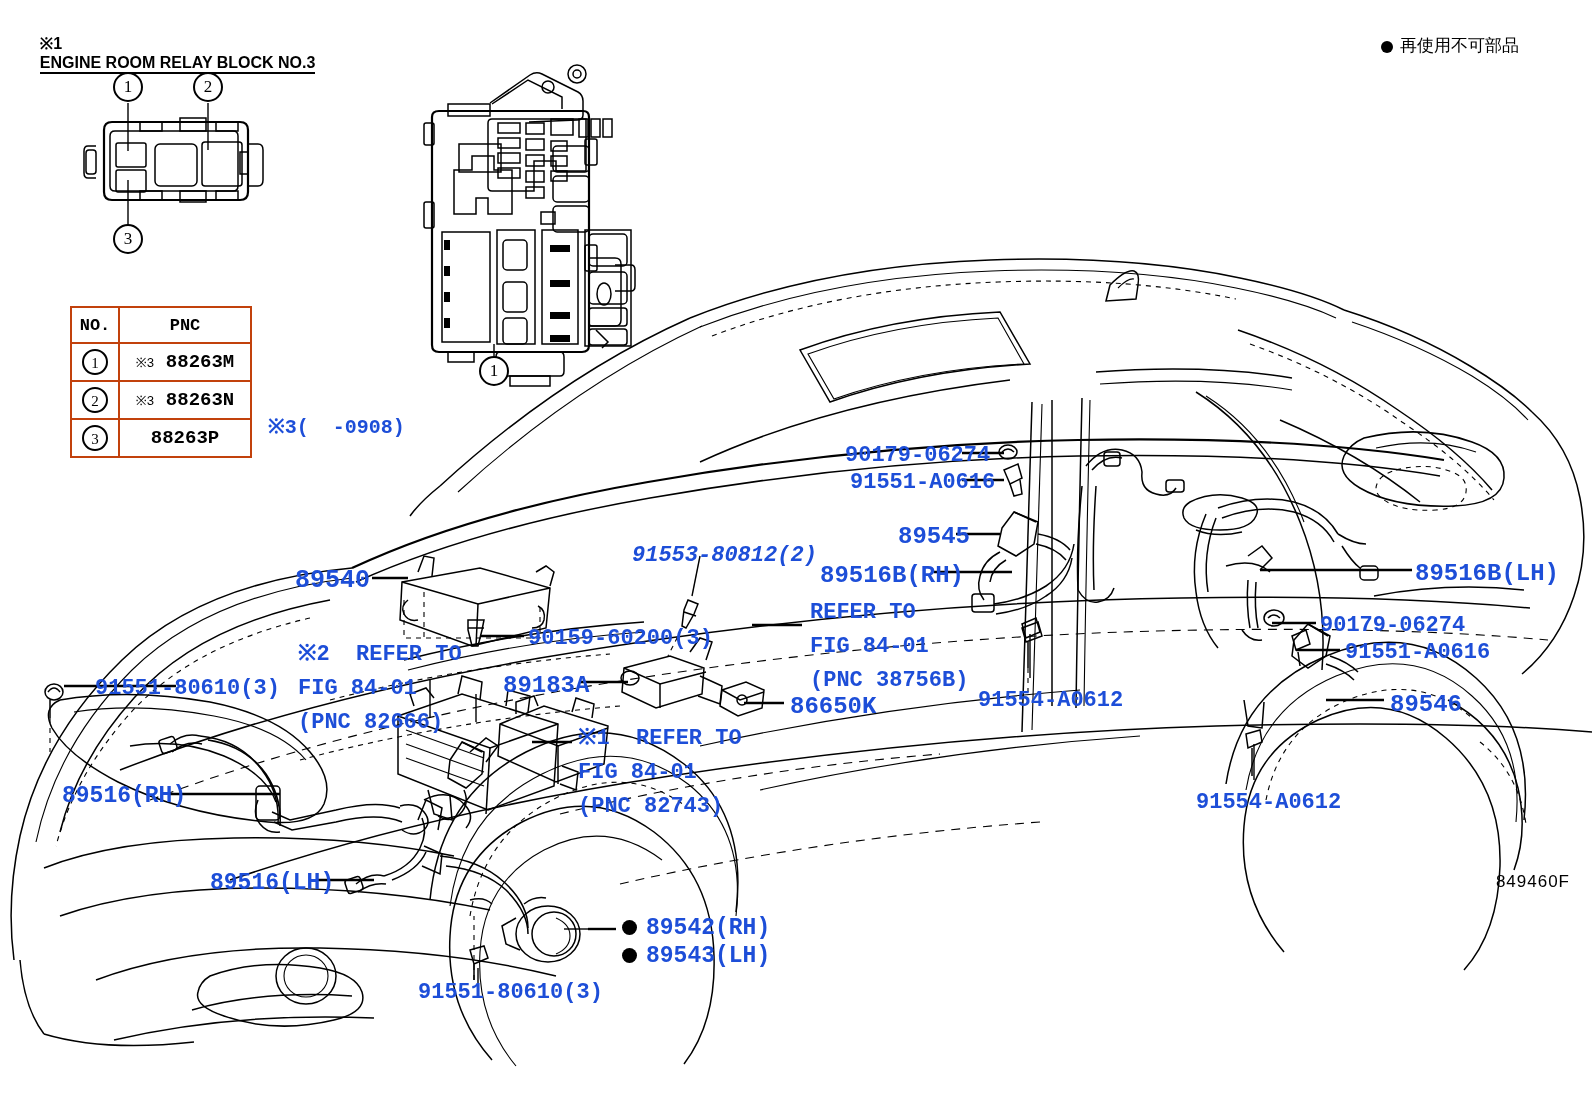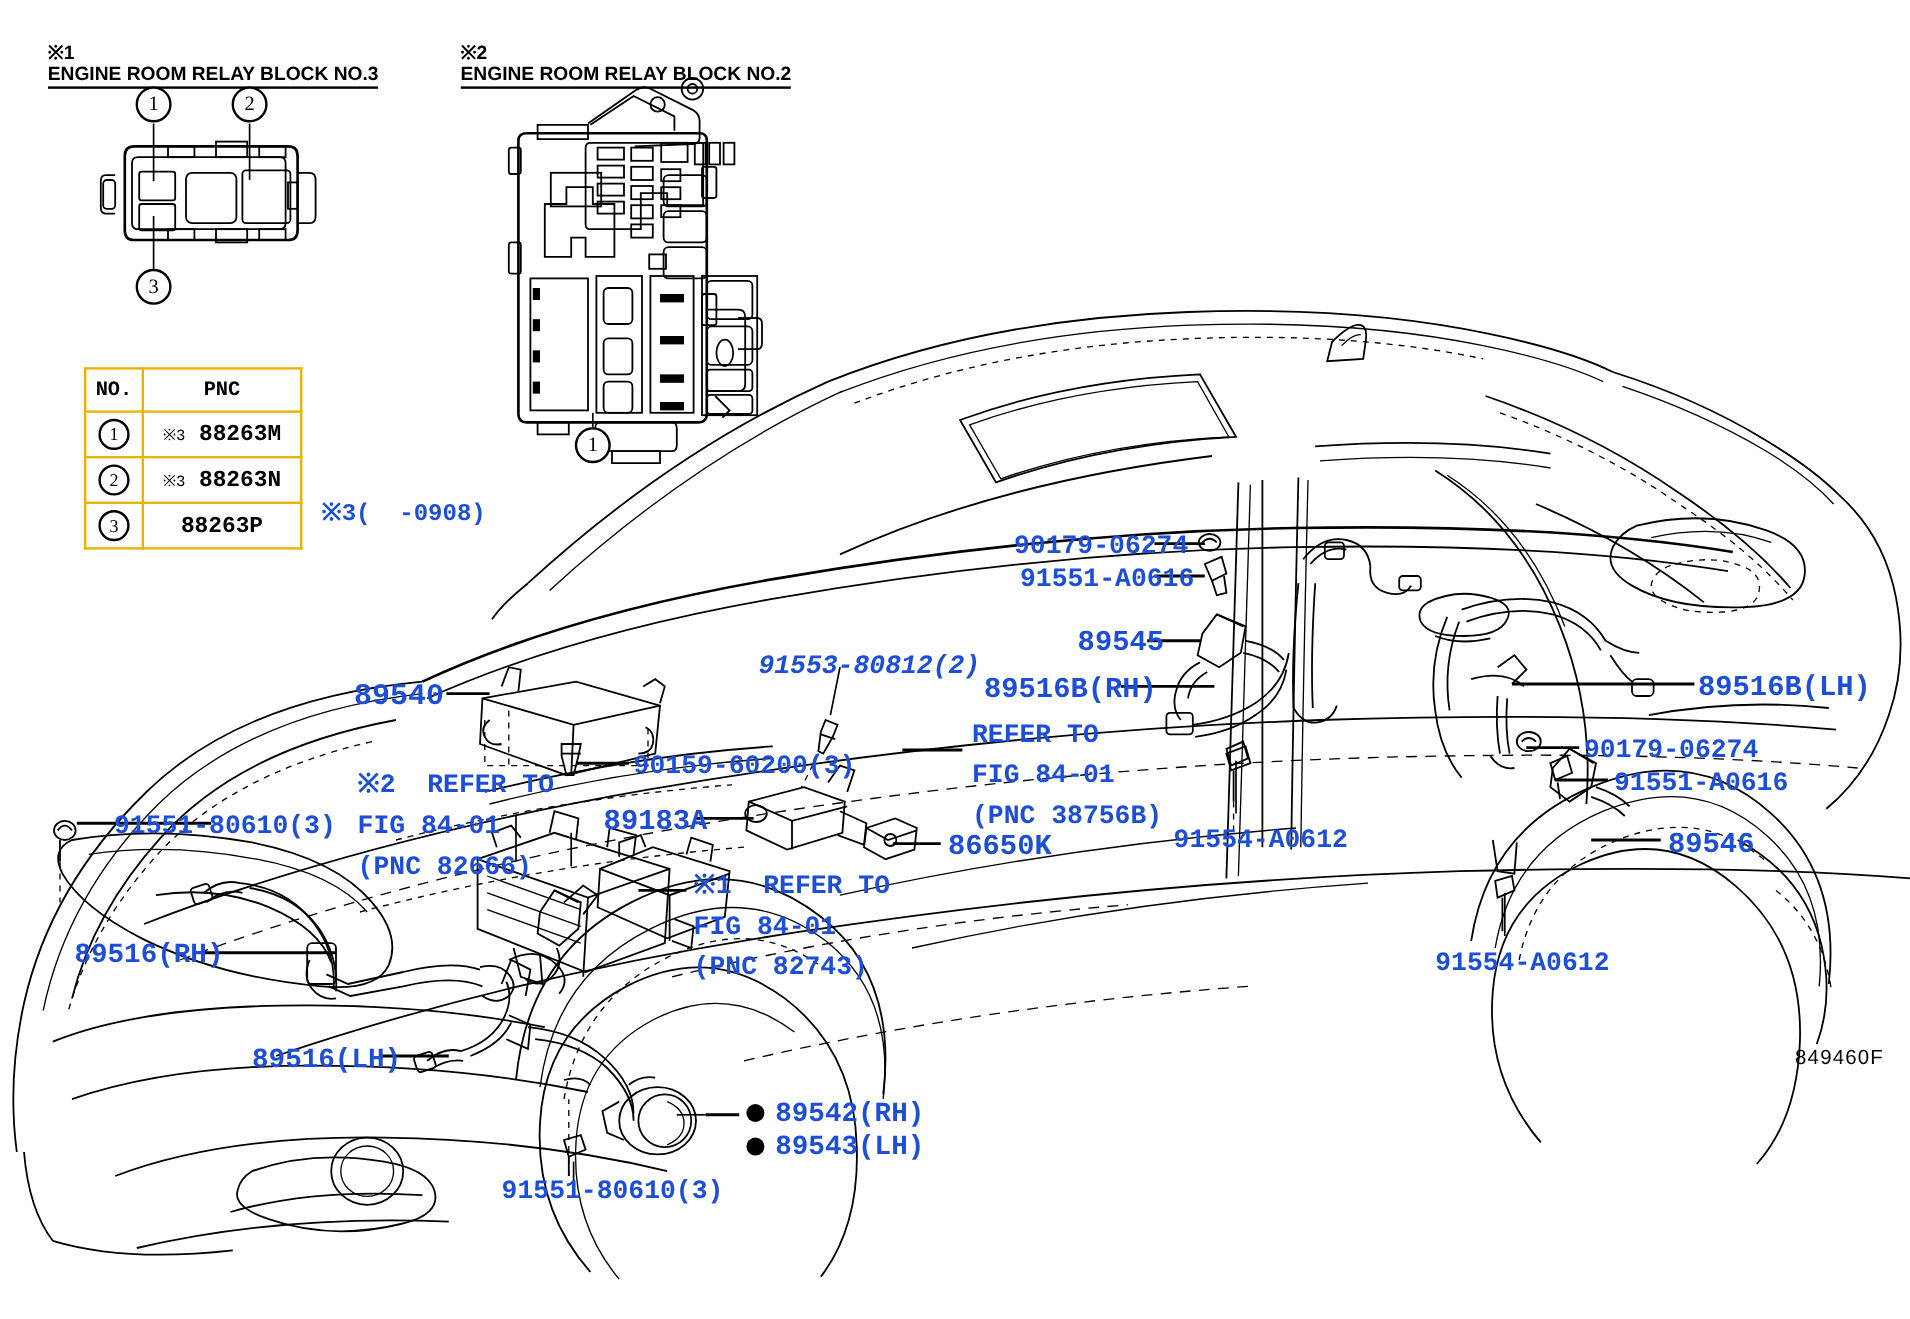--- a/index.html
+++ b/index.html
@@ -15,21 +15,21 @@
 
   .legend{position:absolute;white-space:pre;font-family:"Liberation Sans",sans-serif;font-size:17px;}
   .dot{display:inline-block;width:12px;height:12px;border-radius:50%;background:#000;
        vertical-align:middle;margin-right:7px;}
 
   .circnum{position:absolute;width:30px;height:30px;border:2px solid #000;border-radius:50%;
            display:flex;align-items:center;justify-content:center;background:#fff;
            font-family:"Liberation Serif",serif;font-size:17px;font-weight:400;box-sizing:border-box;}
 
   table.pnc{position:absolute;border-collapse:collapse;background:#fff;}
-  table.pnc td,table.pnc th{border:2px solid #eab308;padding:0;text-align:center;
+  table.pnc td,table.pnc th{border:2px solid #c2410c;padding:0;text-align:center;
        font-family:"Liberation Mono","DejaVu Sans Mono",monospace;}
   table.pnc th{font-size:17px;font-weight:700;height:34px;}
   table.pnc td{height:36px;font-size:19px;font-weight:700;}
   .cellno{width:46px;}
   .cellpnc{width:130px;text-align:left;padding-left:8px;}
   .ctok{display:inline-block;width:26px;height:26px;border:2px solid #000;border-radius:50%;
         line-height:24px;font-size:15px;box-sizing:border-box;font-family:"Liberation Serif",serif;font-weight:400;}
   .mini{font-size:13px;font-weight:400;}
 
   .figcode{position:absolute;right:22px;bottom:18px;font-family:"Liberation Sans",sans-serif;
@@ -47,25 +47,24 @@
 </style>
 </head>
 <body>
 
 <div id="stage">
 
   <div class="hdr" style="left:22px;top:14px;">
     <span>※1</span>
     <span class="ul">ENGINE ROOM RELAY BLOCK NO.3</span>
   </div>
-  <div class="hdr" style="left:366px;top:14px;">
-    <span>※2</span>
-    <span class="ul">ENGINE ROOM RELAY BLOCK NO.2</span>
+
+  <div class="legend" style="left:1362px;top:14px;">
+    <span class="dot"></span><span>再使用不可部品</span>
   </div>
-
 
   <svg width="1592" height="1099" viewBox="0 0 1592 1099">
 
     <g>
       <path class="sH" d="M104 130 q0-8 8-8 h128 q8 0 8 8 v62 q0 8 -8 8 h-128 q-8 0 -8 -8 z"></path>
       <path class="s" d="M110 136 q0-5 5-5 h118 q5 0 5 5 v50 q0 5 -5 5 h-118 q-5 0 -5 -5 z"></path>
 
       <path class="s" d="M96 146 h-8 q-4 0 -4 5 v22 q0 5 4 5 h8"></path>
       <rect class="s" x="86" y="150" width="10" height="24" rx="3"></rect>
       <path class="s" d="M248 144 h10 q5 0 5 6 v30 q0 6 -5 6 h-10"></path>

